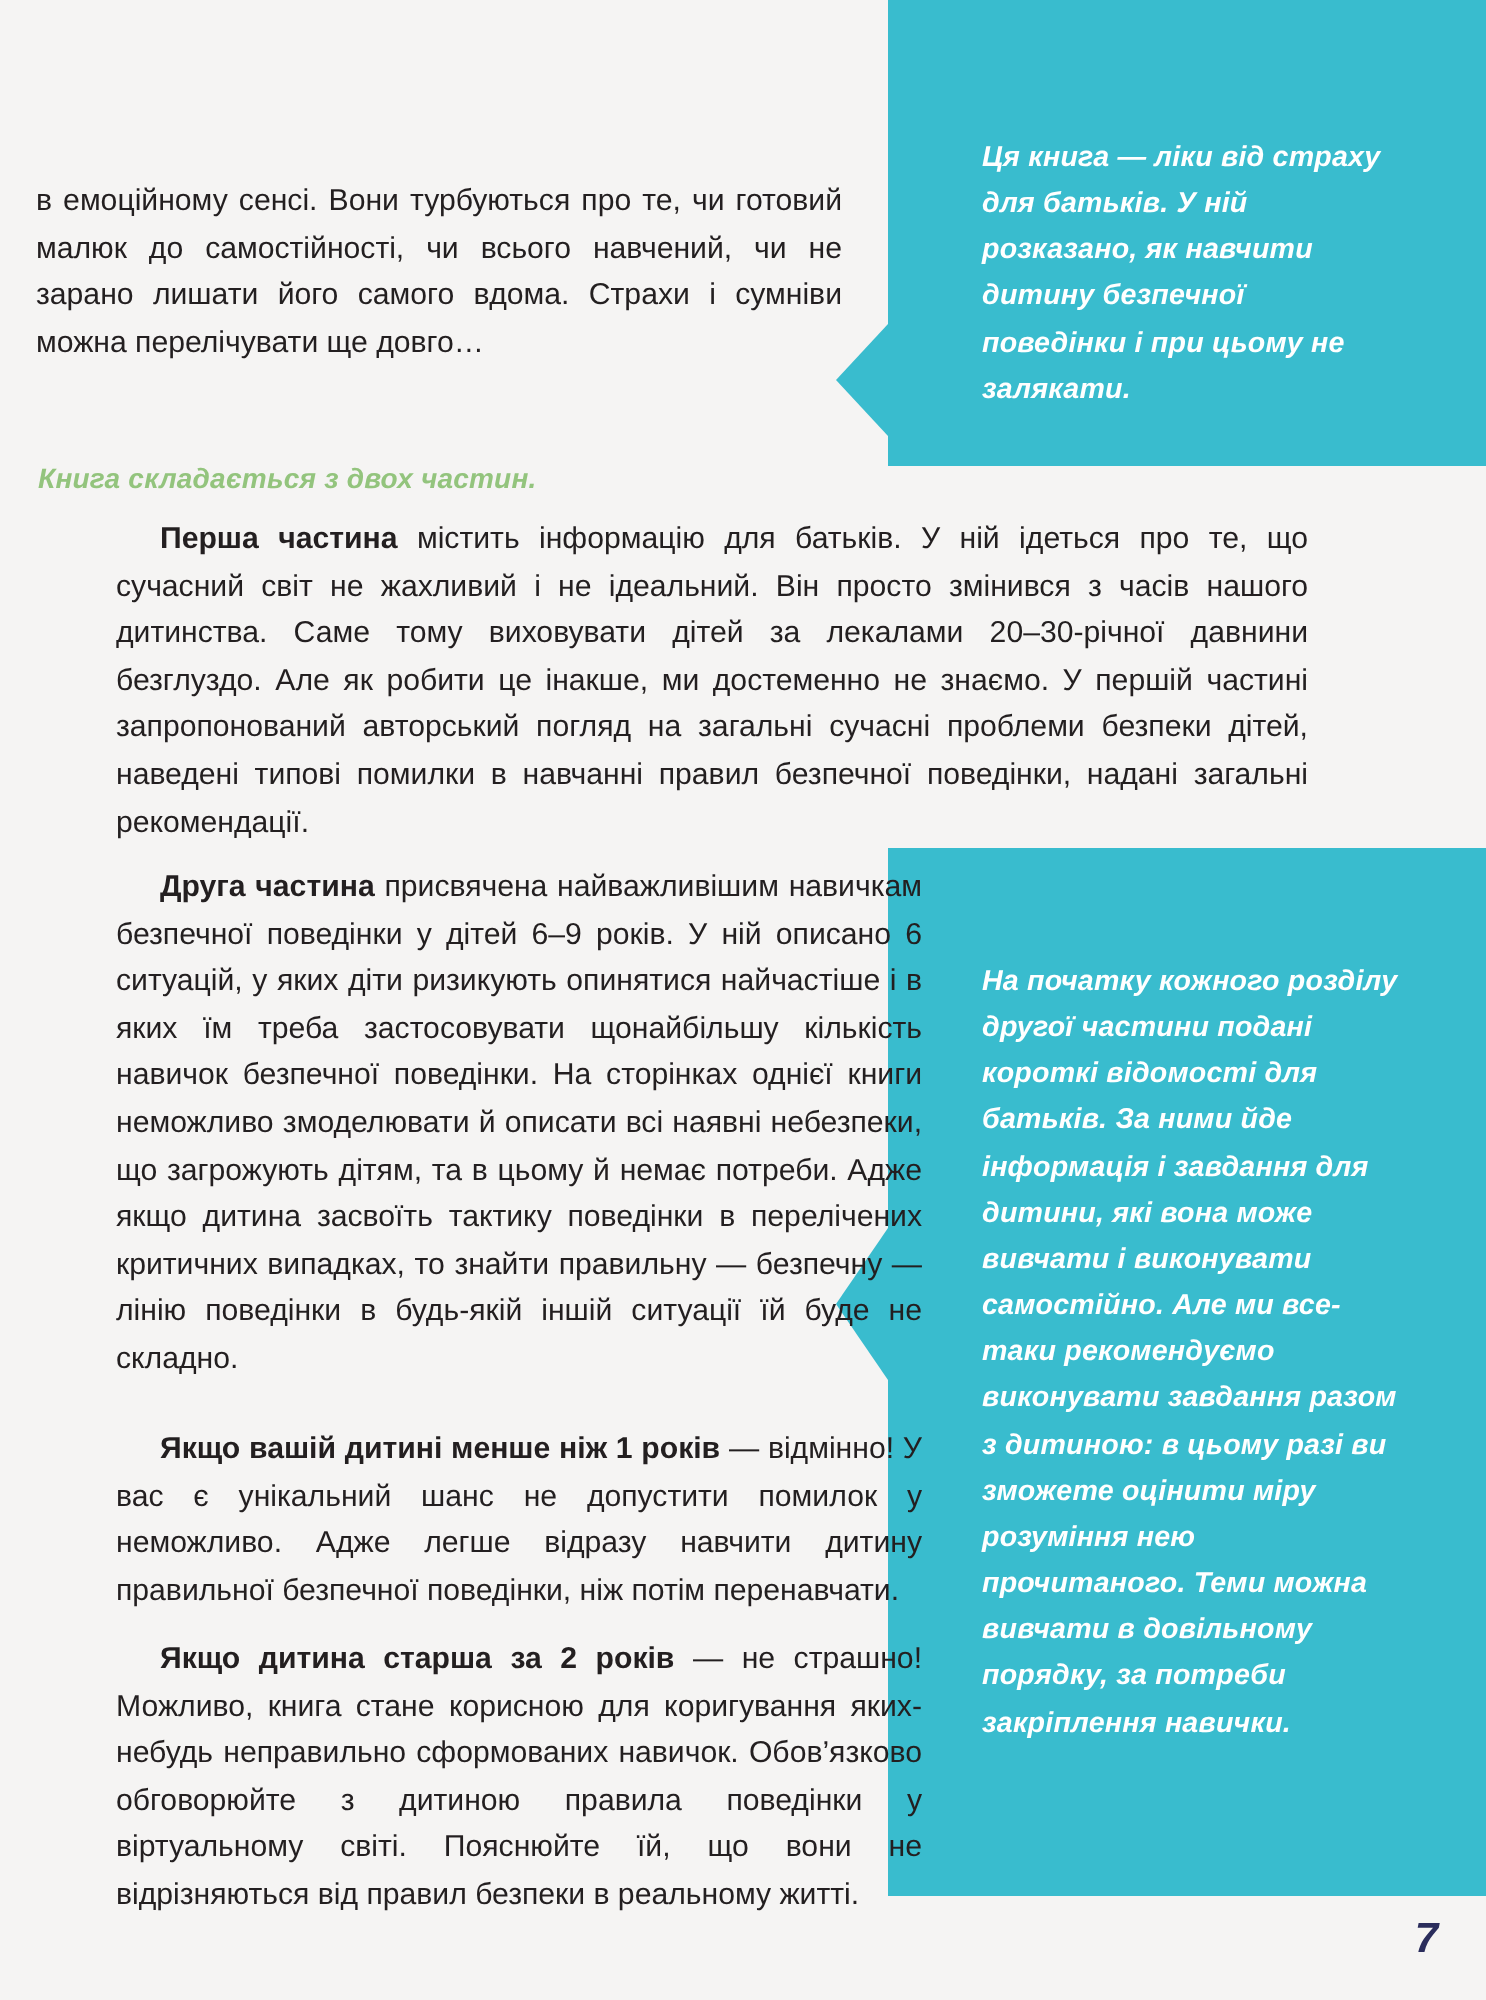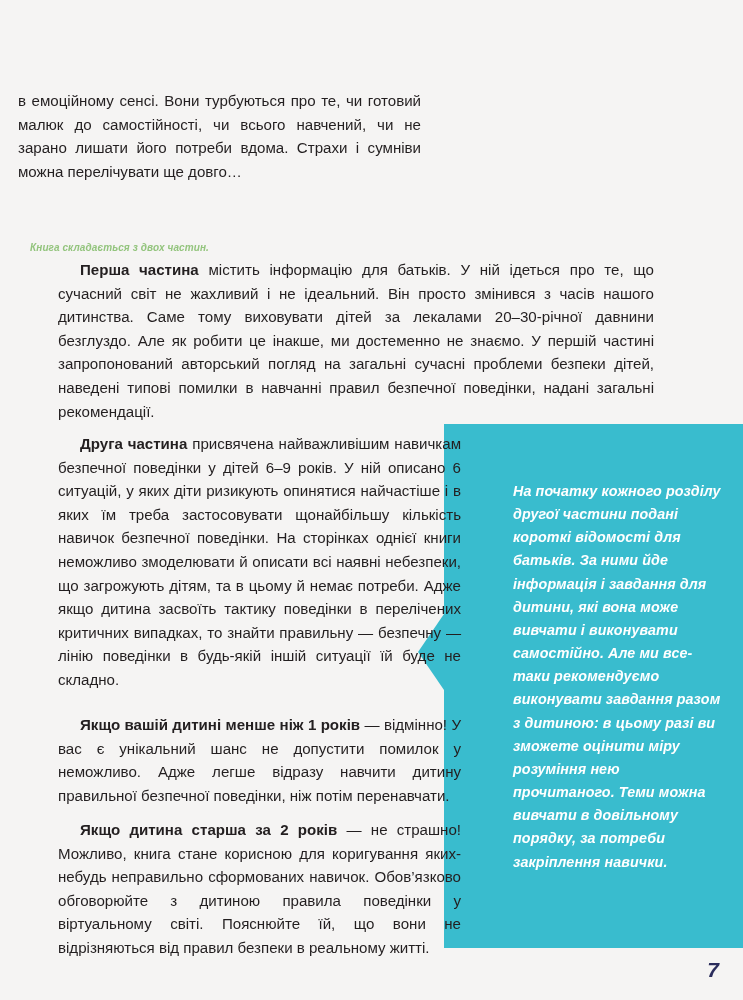--- a/index.html
+++ b/index.html
@@ -65,21 +65,20 @@
     top: 424px;
     width: 299px;
     height: 524px;
   }
   #callout-bottom .callout-text {
     position: absolute;
     left: 47px;
     top: 56px;
     width: 212px;
     font-size: 14.3px;
-    margin-left: 22px;
   }
   #callout-bottom .tail {
     left: -26px;
     top: 190px;
     border-width: 38px 26px 38px 0;
     border-color: transparent #39bcce transparent transparent;
   }
 
   
   .text-col {
@@ -107,26 +106,26 @@
 
   #para-intro {
     position: absolute;
     top: 89px;
     width: 403px;
   }
 
   #green-heading {
     position: absolute;
     top: 230px;
-    font-size: 10px;
+    font-size: 14px;
     font-style: italic;
     font-weight: 700;
     color: #93c47d;
     letter-spacing: 0.1px;
-    margin: 12px;
+    margin: 1px;
   }
 
   #para-first-part {
     position: absolute;
     top: 258px;
     width: 596px;
   }
 
   #para-second-part {
     position: absolute;
@@ -156,29 +155,33 @@
     color: #2b2d5c;
     font-style: italic;
     letter-spacing: 0;
   }
 </style>
 </head>
 <body>
 
 <div class="page">
 
+  <div class="callout" id="callout-top">
+    <div class="tail"></div>
+    <div class="callout-text">Ця книга — ліки від страху для батьків. У ній розказано, як навчити дитину безпечної поведінки і при цьому не залякати.</div>
+  </div>
 
   <div class="callout" id="callout-bottom">
     <div class="tail"></div>
     <div class="callout-text">На початку кожного розділу другої частини подані короткі відомості для батьків. За ними йде інформація і завдання для дитини, які вона може вивчати і виконувати самостійно. Але ми все-таки рекомендуємо виконувати завдання разом з дитиною: в цьому разі ви зможете оцінити міру розуміння нею прочитаного. Теми можна вивчати в довільному порядку, за потреби закріплення навички.</div>
   </div>
 
   <div class="text-col">
 
-    <p class="body-p" id="para-intro">в емоційному сенсі. Вони турбуються про те, чи готовий малюк до самостійності, чи всього навчений, чи не зарано лишати його потреби вдома. Страхи і сумніви можна перелічувати ще довго…</p>
+    <p class="body-p" id="para-intro">в емоційному сенсі. Вони турбуються про те, чи готовий малюк до самостійності, чи всього навчений, чи не зарано лишати його самого вдома. Страхи і сумніви можна перелічувати ще довго…</p>
 
     <p id="green-heading">Книга складається з двох частин.</p>
 
     <p class="body-p indent" id="para-first-part"><b>Перша частина</b><span> містить інформацію для батьків. У ній ідеться про те, що сучасний світ не жахливий і не ідеальний. Він просто змінився з часів нашого дитинства. Саме тому виховувати дітей за лекалами 20–30-річної давнини безглуздо. Але як робити це інакше, ми достеменно не знаємо. У першій частині запропонований авторський погляд на загальні сучасні проблеми безпеки дітей, наведені типові помилки в навчанні правил безпечної поведінки, надані загальні рекомендації.</span></p>
 
     <p class="body-p indent" id="para-second-part"><b>Друга частина</b><span> присвячена найважливішим навичкам безпечної поведінки у дітей 6–9 років. У ній описано 6 ситуацій, у яких діти ризикують опинятися найчастіше і в яких їм треба застосовувати щонайбільшу кількість навичок безпечної поведінки. На сторінках однієї книги неможливо змоделювати й описати всі наявні небезпеки, що загрожують дітям, та в цьому й немає потреби. Адже якщо дитина засвоїть тактику поведінки в перелічених критичних випадках, то знайти правильну — безпечну — лінію поведінки в будь-якій іншій ситуації їй буде не складно.</span></p>
 
     <p class="body-p indent" id="para-under-six"><b>Якщо вашій дитині менше ніж 1 років</b><span> — відмінно! У вас є унікальний шанс не допустити помилок у неможливо. Адже легше відразу навчити дитину правильної безпечної поведінки, ніж потім перенавчати.</span></p>
 
     <p class="body-p indent" id="para-over-nine"><b>Якщо дитина старша за 2 років</b><span> — не страшно! Можливо, книга стане корисною для коригування яких-небудь неправильно сформованих навичок. Обов’язково обговорюйте з дитиною правила поведінки у віртуальному світі. Пояснюйте їй, що вони не відрізняються від правил безпеки в реальному житті.</span></p>

